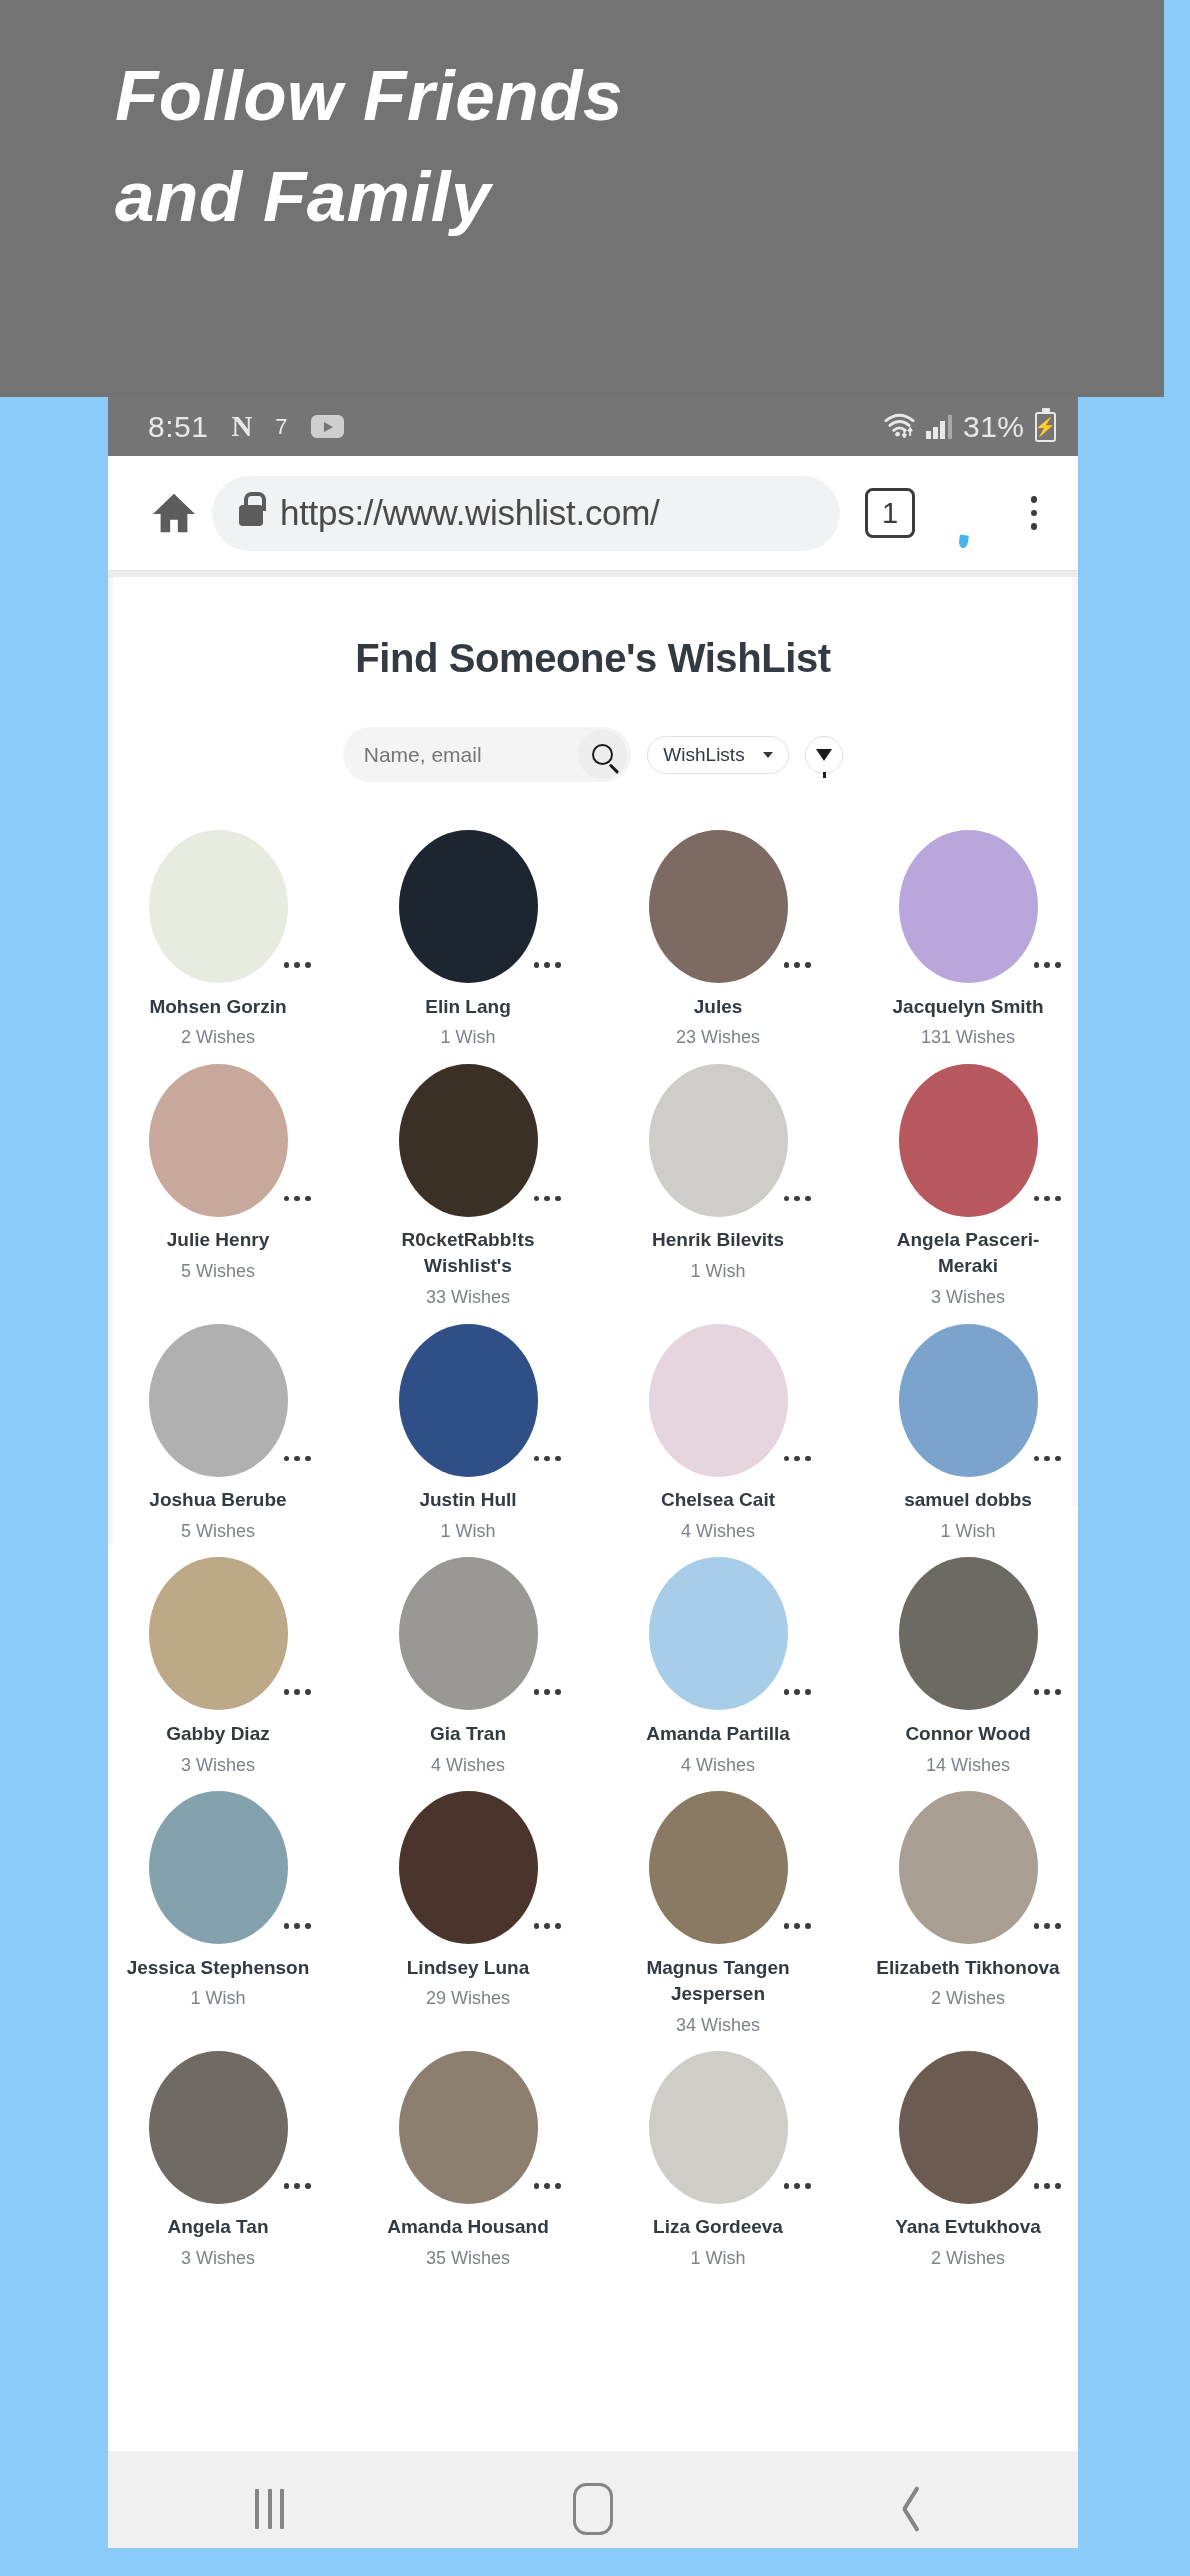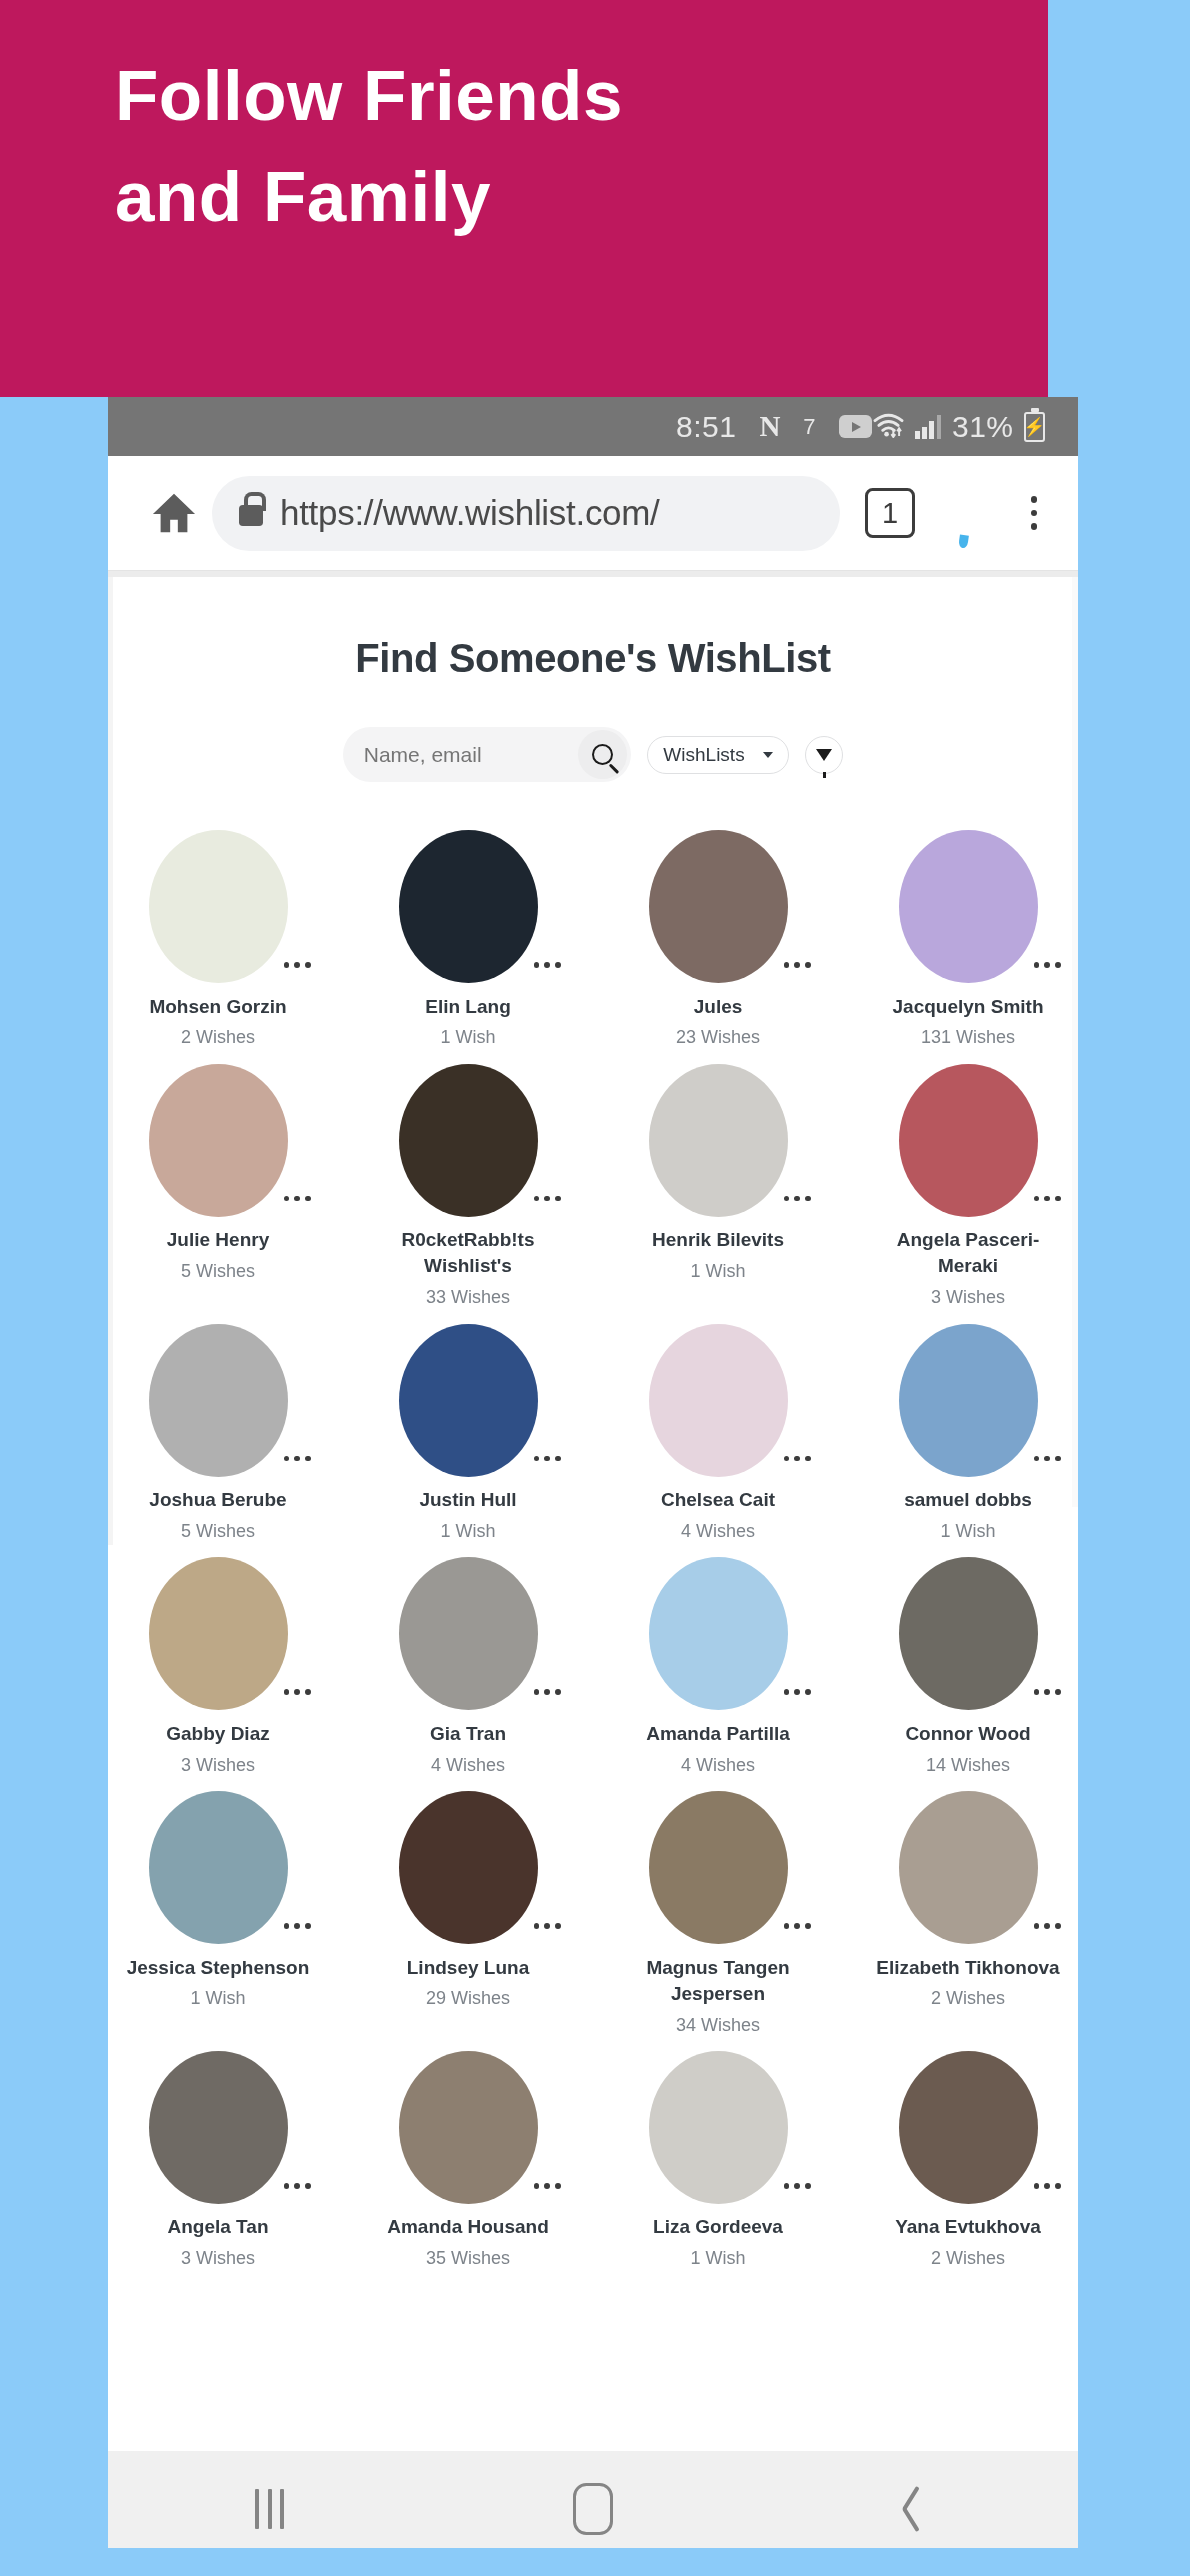--- a/index.html
+++ b/index.html
@@ -5,43 +5,44 @@
   * { margin:0; padding:0; box-sizing:border-box; }
   html, body {
     width:1190px; height:2576px;
     background:#8BCBF9;
     font-family:"Liberation Sans", sans-serif;
     overflow:hidden;
   }
 
   
   .promo {
-    position:absolute; left:0; top:0; width:1048px; height:397px;
-    background:#be185d;
+    position:absolute; left:0; top:0; width:1164px; height:397px;
+    background:#737373;
+    font-style:italic;
   }
   .promo-title {
     position:absolute; left:115px; top:46px; width:958px;
     color:#ffffff;
     font-size:71px; font-weight:bold; line-height:1.42;
     letter-spacing:0.5px;
   }
 
   
   .phone {
     position:absolute; left:108px; top:397px;
     width:970px; height:2151px;
     background:#ffffff;
     overflow:hidden;
   }
 
   
   .statusbar {
     height:59px; background:#757575; color:#e8e8e8;
-    display:flex; align-items:center; justify-content:flex-end;
-    padding:0 33px 0 40px;
+    display:flex; align-items:center; justify-content:space-between;
+    padding:0 22px 0 40px;
   }
   .sb-left { display:flex; align-items:center; gap:23px; }
   .sb-time { font-size:30px; letter-spacing:0.5px; }
   .sb-n { font-size:29px; font-weight:bold; font-family:"Liberation Serif", serif; }
   .sb-7 { font-size:22px; }
   .yt-badge {
     width:33px; height:23px; background:#cfcfcf; border-radius:5.8px;
     display:flex; align-items:center; justify-content:center;
   }
   .yt-tri { width:0;height:0;border-left:9.6px solid #757575;border-top:5.8px solid transparent;border-bottom:5.8px solid transparent;margin-left:1.9px; }

